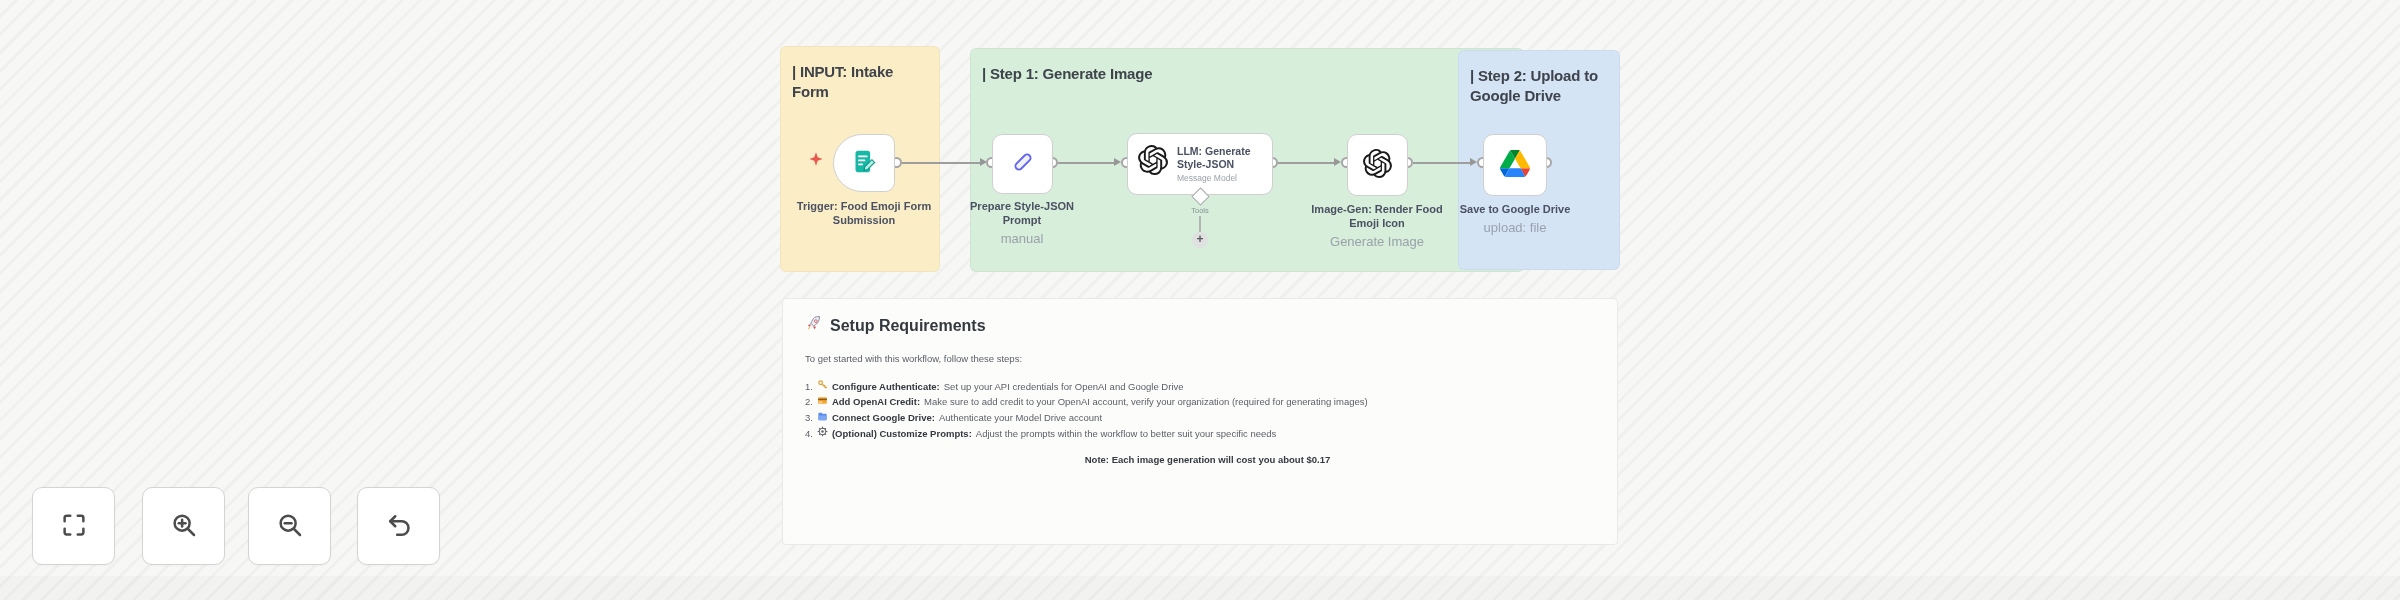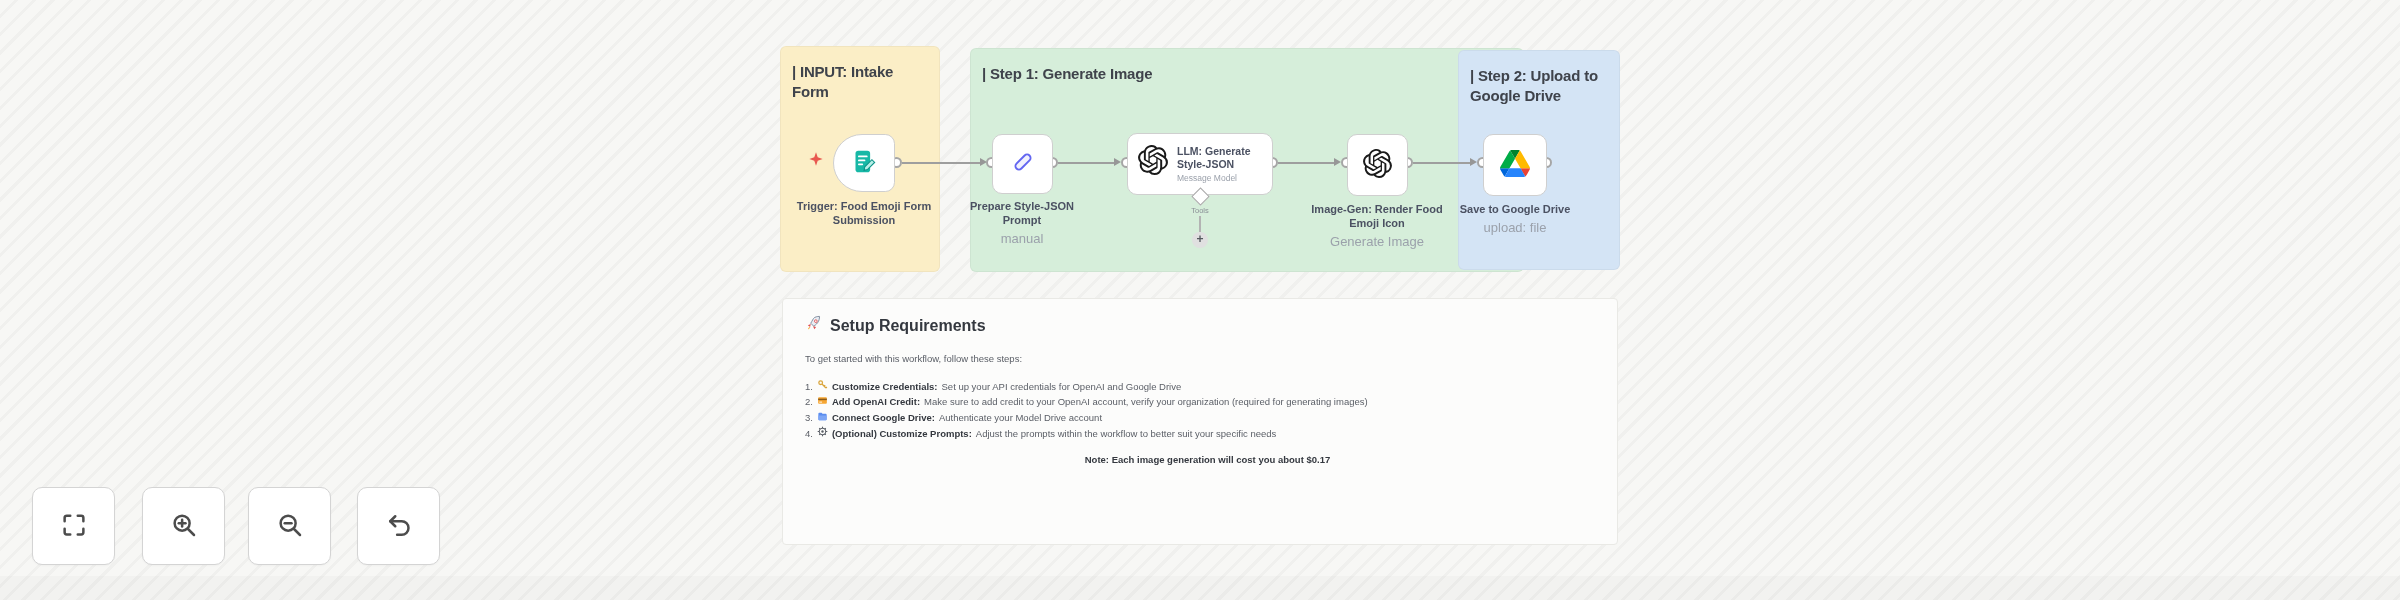--- a/index.html
+++ b/index.html
@@ -190,21 +190,21 @@
       <span>Setup Requirements</span>
     </div>
     <div class="setup-intro">To get started with this workflow, follow these steps:</div>
     <div class="setup-steps">
       <div class="setup-step">
         <span>1.</span>
         <span><svg width="11" height="11" viewBox="0 0 24 24">
               <circle cx="8" cy="8" r="4" fill="none" stroke="#d9a43a" stroke-width="2.8"></circle>
               <path d="M11 11l8.5 8.5M19.5 19.5l2-2M15.8 15.8l2-2" stroke="#d9a43a" stroke-width="2.8" fill="none"></path>
             </svg></span>
-        <span class="b">Customize Credentials:</span>
+        <span class="b">Configure Authenticate:</span>
         <span>Set up your API credentials for OpenAI and Google Drive</span>
       </div>
       <div class="setup-step">
         <span>2.</span>
         <span><svg width="11" height="11" viewBox="0 0 24 24">
               <rect x="2.5" y="5" width="19" height="14" rx="2" fill="#f6a632"></rect>
               <rect x="2.5" y="8" width="19" height="3.2" fill="#8a5a1a"></rect>
               <rect x="5" y="14.5" width="6" height="2" fill="#ffffff"></rect>
             </svg></span>
         <span class="b">Add OpenAI Credit:</span>

